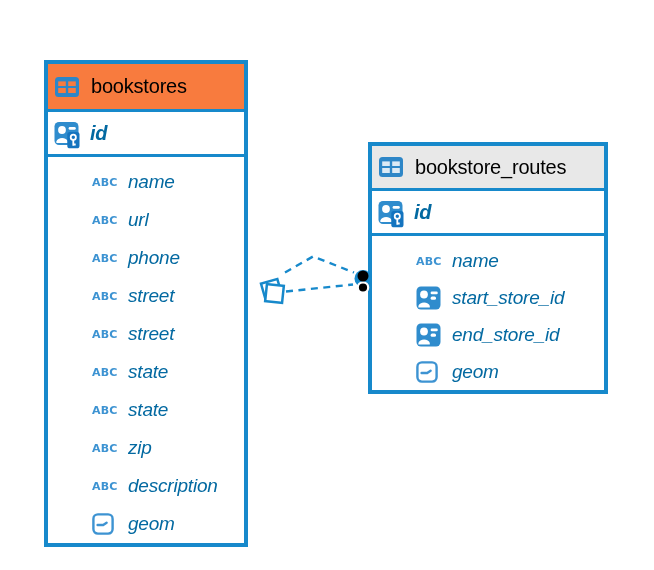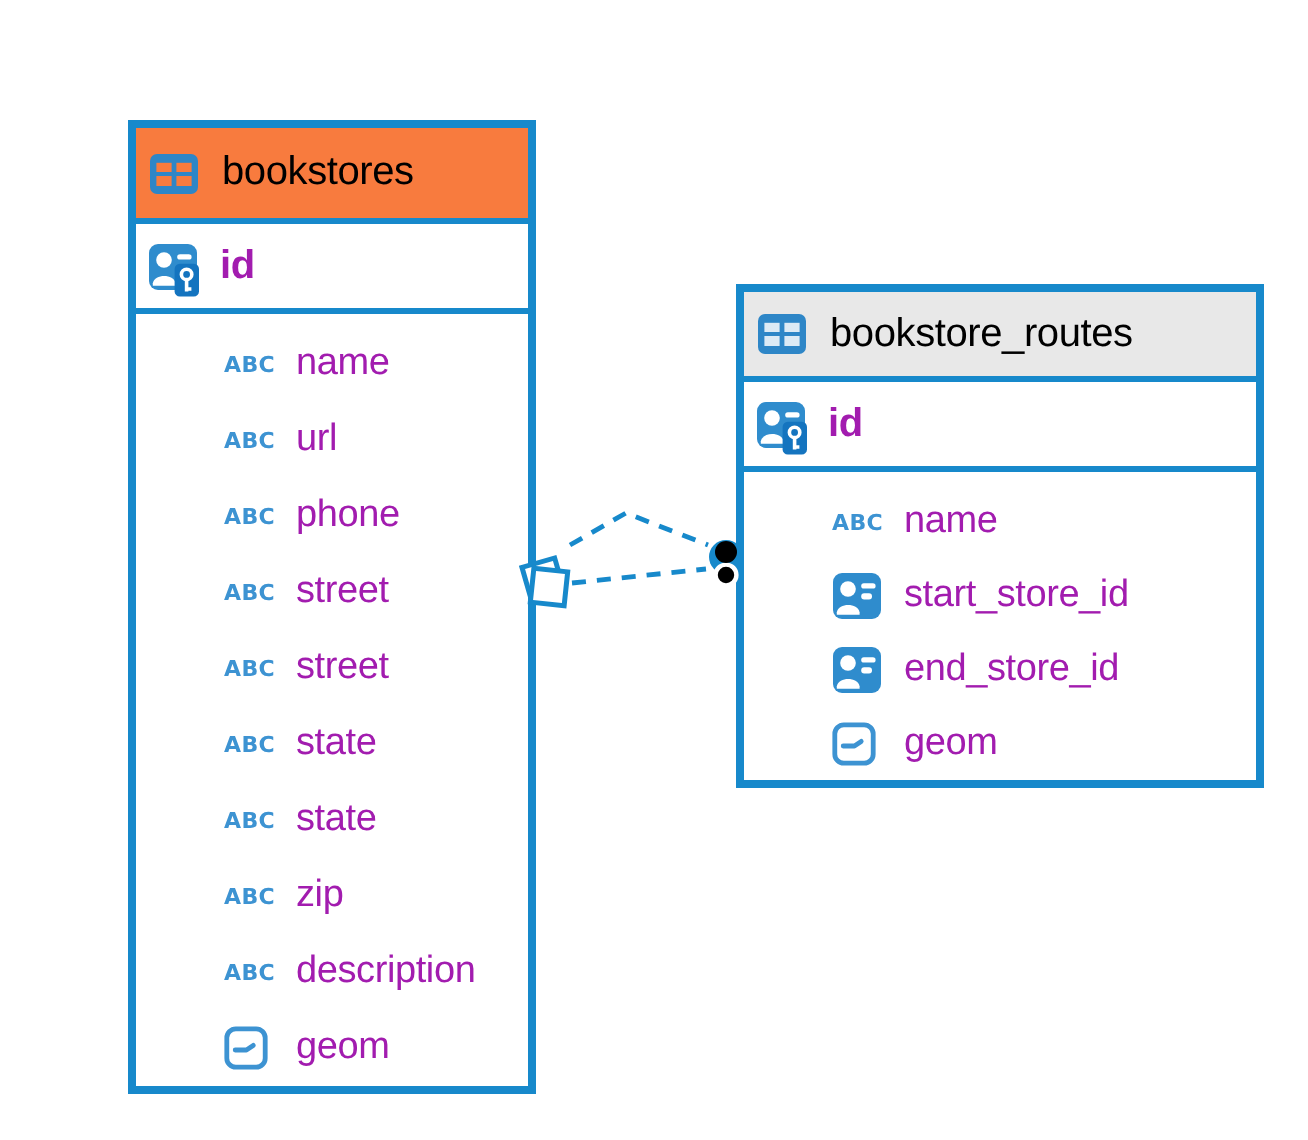--- a/index.html
+++ b/index.html
@@ -7,42 +7,42 @@
     width:654px;height:570px;position:relative;background:#ffffff;
     font-family:"Liberation Sans", sans-serif;color:#111111;overflow:hidden;
   }
   .canvas{position:absolute;inset:0;}
 
   
   .etable{
     position:absolute;background:#ffffff;border:4px solid #1789cb;
     box-sizing:border-box;z-index:2;
   }
-  .etable.left{left:64px;top:60px;width:204px;height:487px;}
-  .etable.right{left:368px;top:142px;width:264px;height:252px;}
+  .etable.left{left:44px;top:60px;width:204px;height:487px;}
+  .etable.right{left:368px;top:142px;width:240px;height:252px;}
 
   .thead{
     display:flex;align-items:center;padding-left:7px;
     border-bottom:3px solid #1789cb;
   }
   .etable.left  .thead{height:45px;background:#f87b3e; --cell:#f87b3e;}
   .etable.right .thead{height:42px;background:#e8e8e8; --cell:#dceaf5;}
   .ttitle{font-size:20px;letter-spacing:-0.2px;color:#000;}
 
   .pkrow{
     height:42px;display:flex;align-items:center;padding-left:6px;
     border-bottom:3px solid #1789cb;background:#fff;
   }
   .pkrow .fname{font-weight:700;font-size:20px;}
 
   .fields{padding-top:6px;padding-left:38px;}
   .frow{display:flex;align-items:center;padding-left:6px;}
   .etable.left  .frow{height:38px;}
   .etable.right .frow{height:37px;}
-  .fname{font-size:19px;letter-spacing:-0.2px;color:#a21caf;}
+  .fname{font-size:19px;letter-spacing:-0.2px;color:#0369a1;font-style:italic;}
 
   .ibox{width:36px;flex:none;display:flex;align-items:center;}
   .ibox svg{display:block;}
 
   
   svg.overlay{position:absolute;left:0;top:0;z-index:10;pointer-events:none;}
   .dash{fill:none;stroke:#1789cb;stroke-width:2.4;stroke-dasharray:7 5.5;}
   .diamond rect{fill:#ffffff;stroke:#1789cb;stroke-width:2.5;}
   .defs-hidden{position:absolute;width:0;height:0;overflow:hidden;}
 </style>

